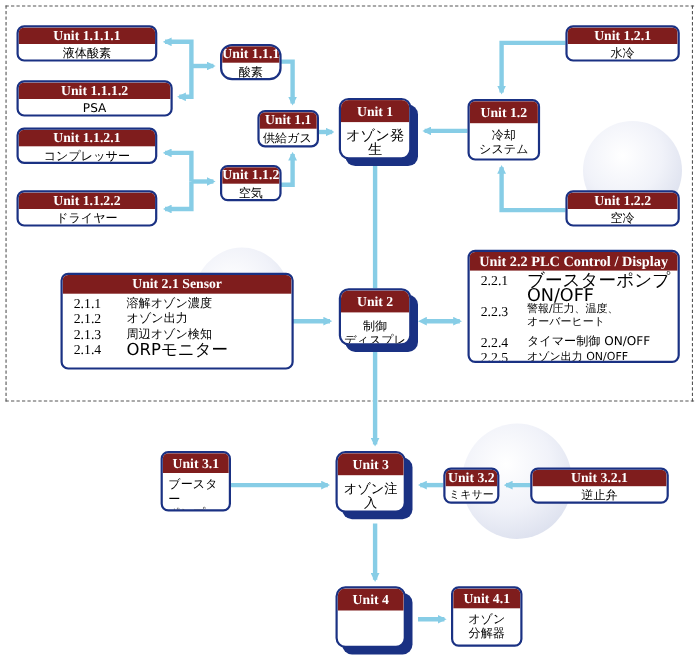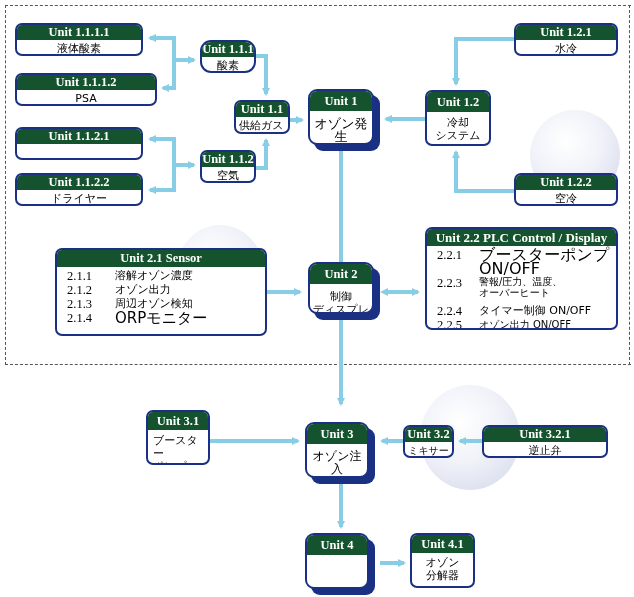--- a/index.html
+++ b/index.html
@@ -8,21 +8,21 @@
   .frame { position:absolute; left:5px; top:5px; width:626px; height:360px;
            border:1.5px dashed #555; border-right:none; box-sizing:border-box; }
   .frame-right { position:absolute; left:629px; top:5px; width:0; height:360px;
            border-left:1.5px dashed #555; }
   .bubble { position:absolute; border-radius:50%;
             background: radial-gradient(circle at 40% 35%, #ffffff 0%, #eef0f8 45%, #d6dbeb 80%, rgba(214,219,235,0) 100%);
             opacity:0.85; }
   svg.links { position:absolute; left:0; top:0; }
   .box { position:absolute; border:2px solid #1a3183; border-radius:7px; background:#fff;
          box-sizing:border-box; overflow:hidden; }
-  .box .hdr { background:#14532d; color:#fff; font-family:"Liberation Serif", serif;
+  .box .hdr { background:#7f1d1d; color:#fff; font-family:"Liberation Serif", serif;
               font-weight:bold; text-align:center; font-size:12.5px; line-height:15px; }
   .box .body { color:#000; text-align:center; font-size:11px; line-height:13px; padding-top:2px; }
   .box.big { border-radius:9px; box-shadow:6px 6px 0 0 #1a3183; }
   .box.big .hdr { font-size:12.5px; line-height:20px; }
   .box.big .body { font-size:13px; padding-top:6px; }
   .list { text-align:left !important; padding:3px 0 0 10px; }
   .list .row { display:flex; font-size:11px; line-height:14px; }
   .list .num { font-family:"Liberation Serif", serif; font-size:12.5px; width:48px; flex:none; }
   .list .txt { white-space:pre-line; }
 </style>
@@ -80,22 +80,23 @@
 </svg>
 
 <div class="box" style="left:15px;top:23px;width:128px;height:33px;">
   <div class="hdr">Unit 1.1.1.1</div>
   <div class="body">液体酸素</div>
 </div>
 <div class="box" style="left:15px;top:73px;width:142px;height:33px;">
   <div class="hdr">Unit 1.1.1.2</div>
   <div class="body">PSA</div>
 </div>
-<div class="box" style="left:15px;top:127px;width:128px;height:33px;">
+<div class="box" style="left:15px;top:116px;width:128px;height:33px;">
   <div class="hdr">Unit 1.1.2.1</div>
+  <div class="body">コンプレッサー</div>
 </div>
 <div class="box" style="left:15px;top:173px;width:128px;height:33px;">
   <div class="hdr">Unit 1.1.2.2</div>
   <div class="body">ドライヤー</div>
 </div>
 
 <div class="box" style="left:200px;top:40px;width:56px;height:33px;border-radius:11px;">
   <div class="hdr">Unit 1.1.1</div>
   <div class="body">酸素</div>
 </div>
@@ -180,21 +181,21 @@
         <span class="txt">オゾン濃度</span>
       </div>
   </div>
 </div>
 
 <div class="box" style="left:146px;top:410px;width:64px;height:55px;">
   <div class="hdr" style="line-height:18px;">Unit 3.1</div>
   <div class="body" style="white-space:pre-line;text-align:left;padding-left:5px;padding-top:4px;">ブースター
 ポンプ</div>
 </div>
-<div class="box big" style="left:305px;top:410px;width:64px;height:56px;margin-top:12px;">
+<div class="box big" style="left:305px;top:410px;width:64px;height:56px;">
   <div class="hdr">Unit 3</div>
   <div class="body" style="font-size:12px;">オゾン注入</div>
 </div>
 <div class="box" style="left:403px;top:425px;width:51px;height:33px;">
   <div class="hdr">Unit 3.2</div>
   <div class="body" style="font-size:10px;">ミキサー</div>
 </div>
 <div class="box" style="left:482px;top:425px;width:126px;height:33px;">
   <div class="hdr">Unit 3.2.1</div>
   <div class="body">逆止弁</div>

